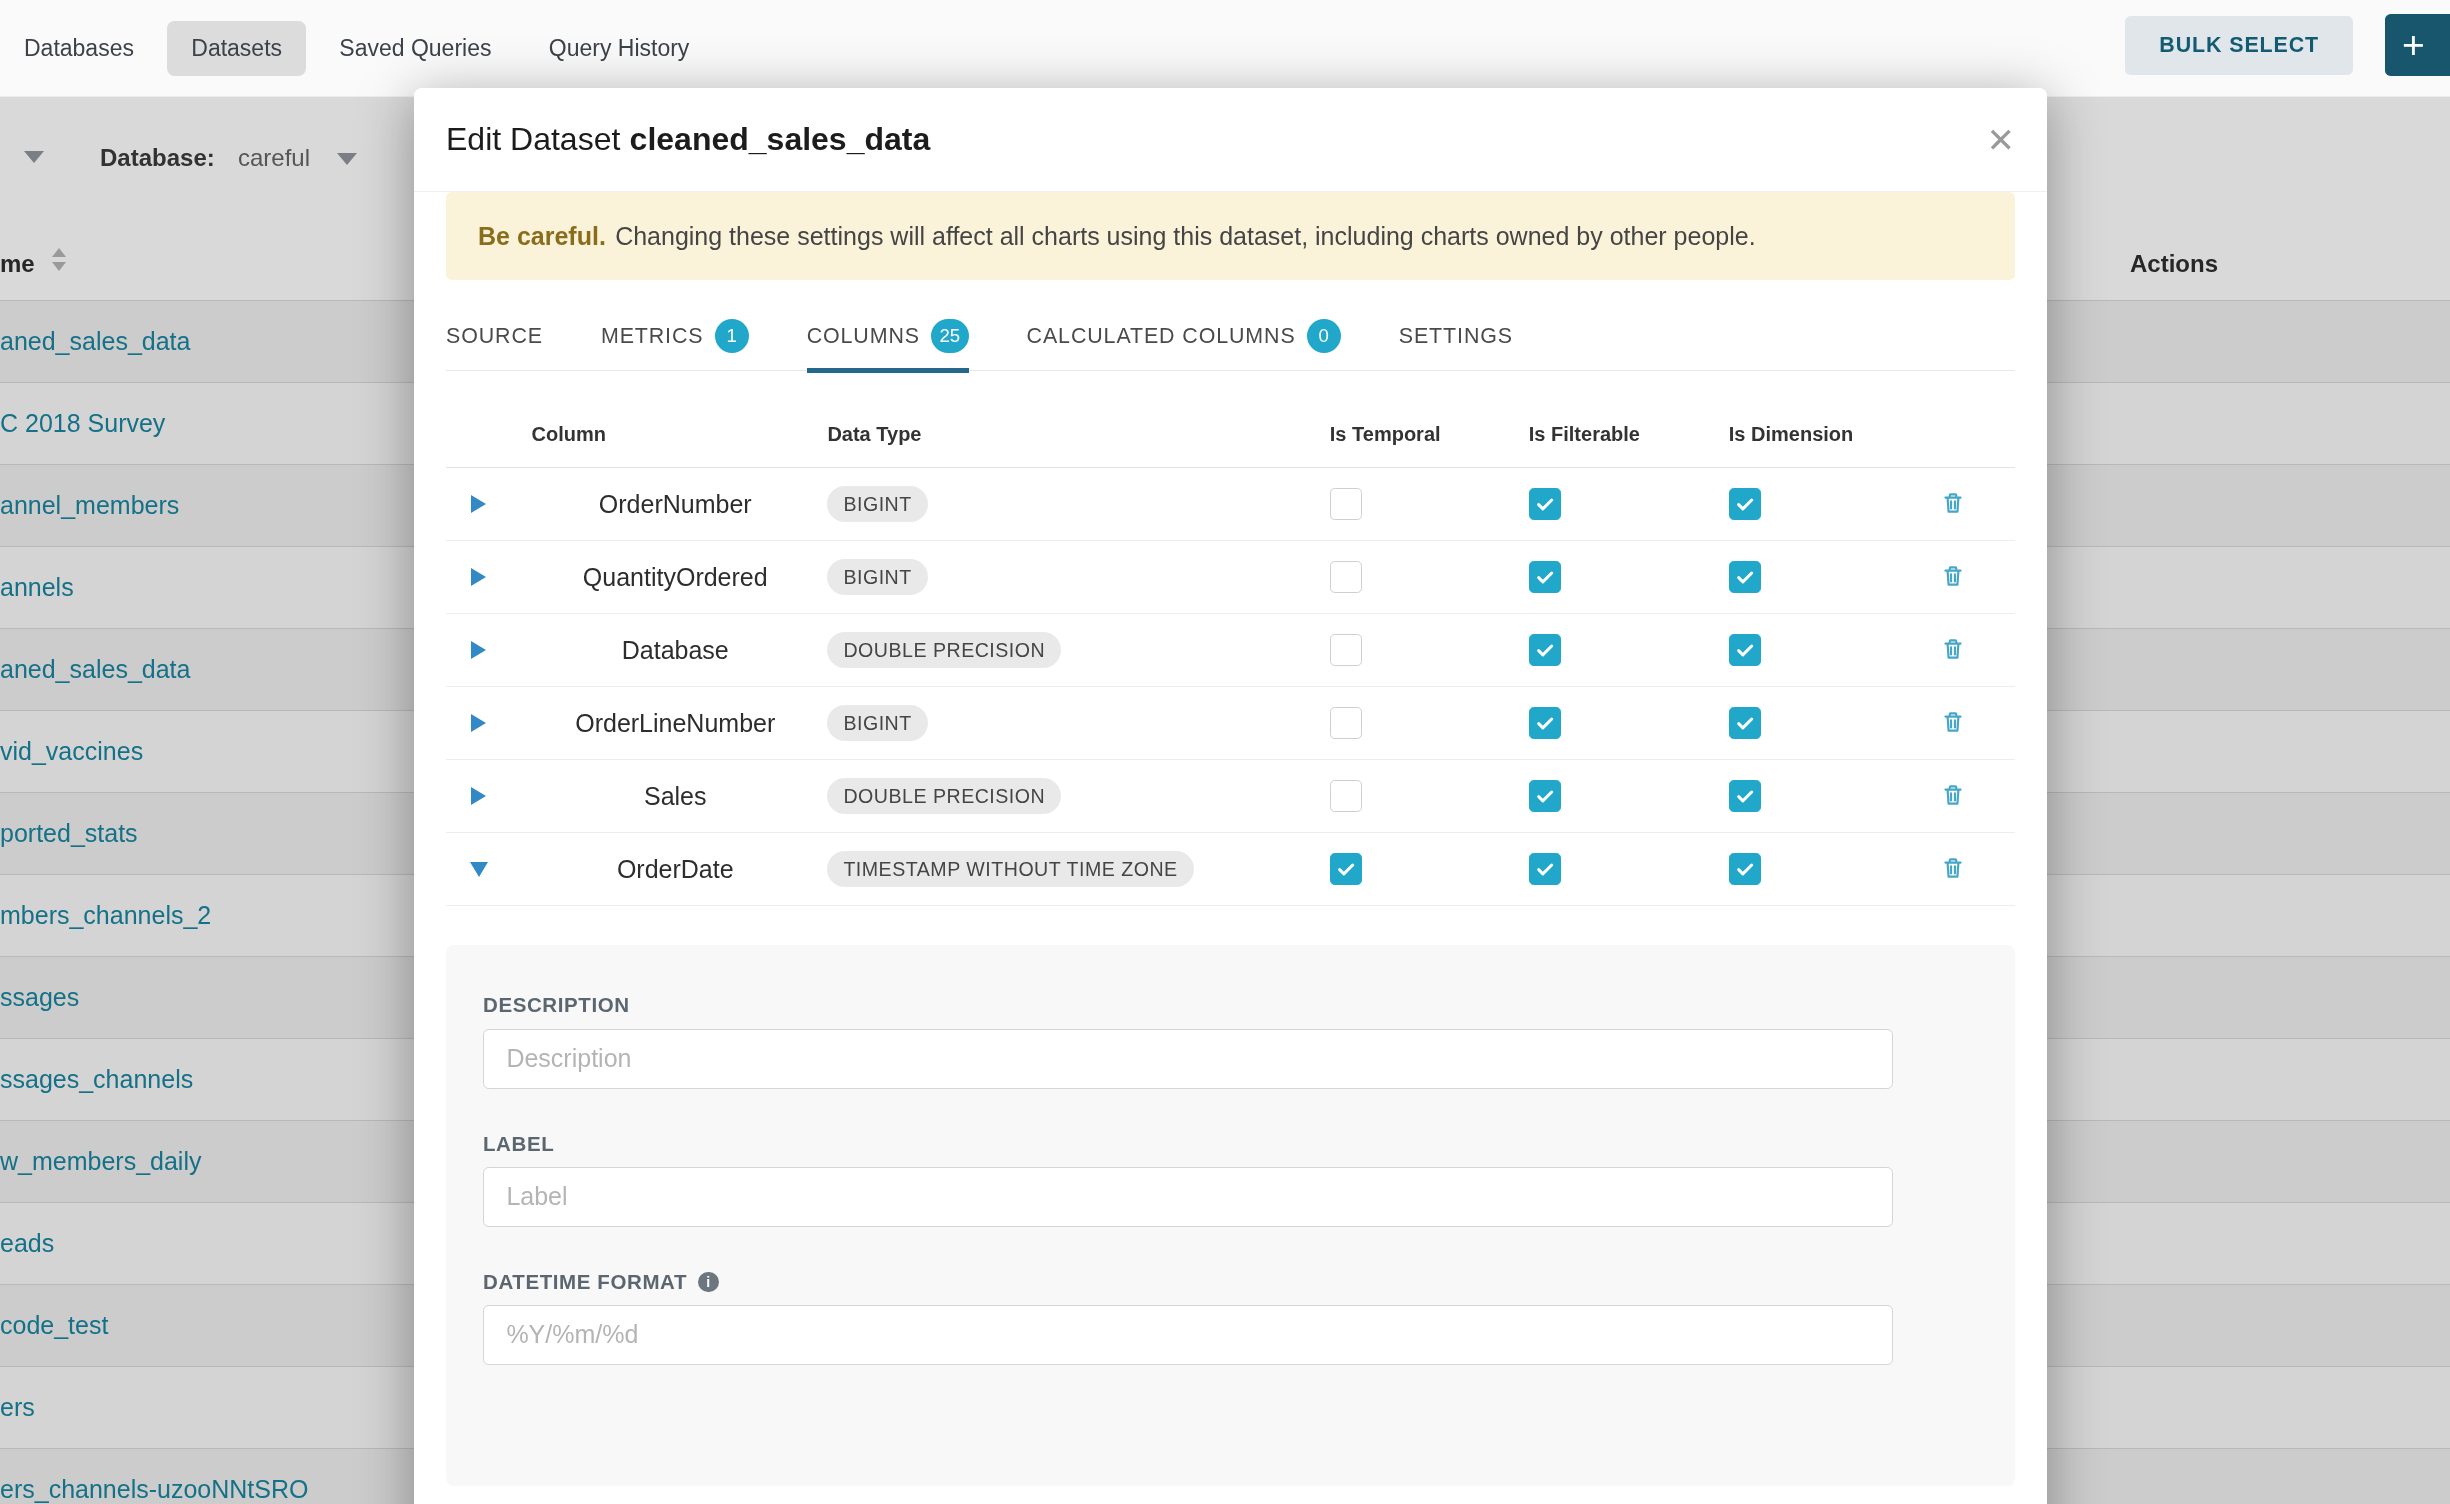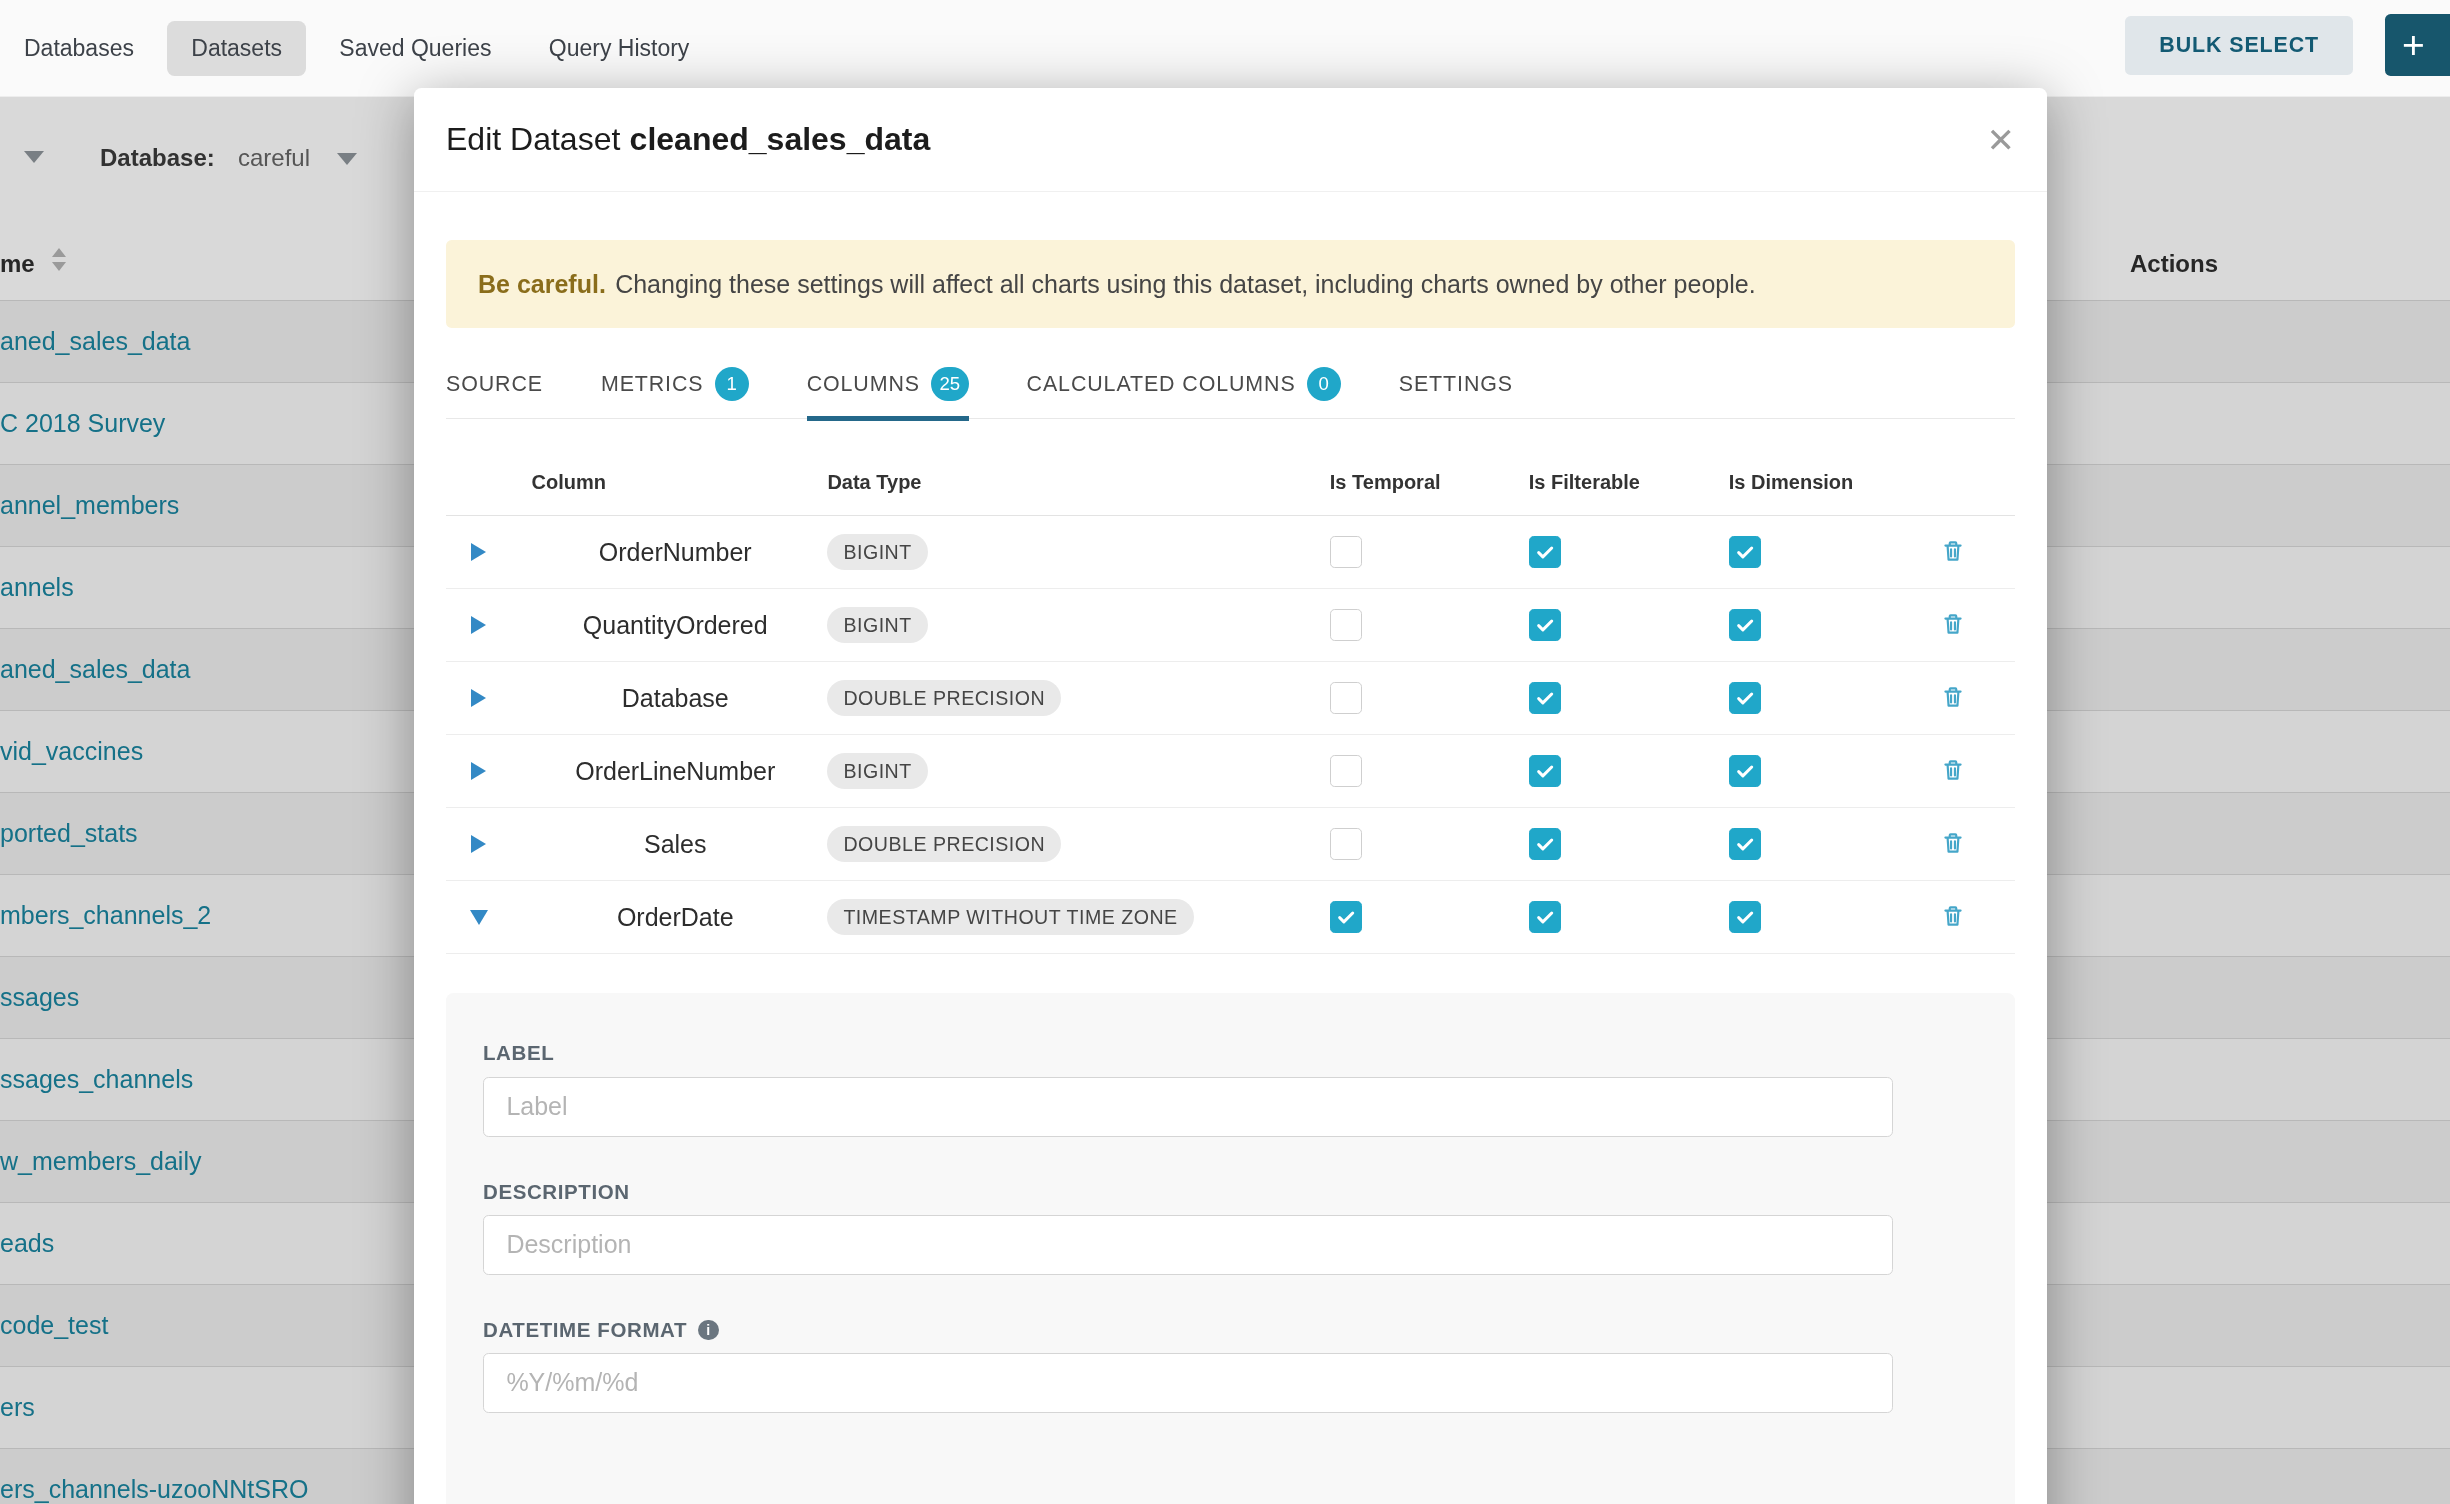--- a/index.html
+++ b/index.html
@@ -49,21 +49,21 @@
 
   
   .modal{position:absolute;left:414px;top:88px;width:1633px;height:1492px;background:#fff;
          border-radius:7.5px;box-shadow:0 9.3px 56px rgba(0,0,0,.35);z-index:3;}
   .modal-header{height:104px;border-bottom:1.9px solid #f0f0f0;display:flex;align-items:center;padding:0 32px;}
   .modal-title{font-size:32px;color:#1c1c1c;}
   .modal-title b{margin-left:9.3px;font-weight:700;}
   .close-x{margin-left:auto;font-size:34px;color:#9a9a9a;cursor:pointer;line-height:1;}
   .modal-body{padding:0 32px;}
 
-  .banner{margin-top:48px;height:88px;background:var(--warning-bg);border-radius:5.6px;display:flex;
+  .banner{height:88px;background:var(--warning-bg);border-radius:5.6px;display:flex;
           align-items:center;padding:0 32px;font-size:25px;color:#454545;}
   .banner b{color:var(--warning-lead);margin-right:9.3px;}
 
   .tabbar{margin-top:22.4px;height:69px;display:flex;align-items:center;border-bottom:1.9px solid #e8e8e8;}
   .tab{display:flex;align-items:center;height:69px;margin-right:58px;position:relative;cursor:pointer;}
   .tab-label{font-size:21.4px;font-weight:500;letter-spacing:0.9px;color:#4a4a4a;}
   .badge{margin-left:11.2px;min-width:34px;height:34px;border-radius:17px;background:var(--accent);
          color:#fff;font-size:18.6px;display:inline-flex;align-items:center;justify-content:center;padding:0 8.4px;}
   .tab.active::after{content:"";position:absolute;left:0;right:0;bottom:-1.9px;height:4.7px;background:var(--tab-underline);}
 
@@ -392,26 +392,26 @@
                 <svg width="26" height="26" viewBox="0 0 24 24">
                   <path d="M5 7h14M9 7V4.8c0-.4.3-.8.8-.8h4.4c.5 0 .8.4.8.8V7M7 7l.9 13h8.2L17 7M10.2 10.5v6.5M13.8 10.5v6.5" fill="none" stroke="currentColor" stroke-width="2" stroke-linecap="round" stroke-linejoin="round"></path>
                 </svg>
               </span></div>
   </div>
         </div>
     </div>
 
     <div class="detail-panel">
       <div class="fgroup">
+        <div class="flabel">DESCRIPTION</div>
+        <input class="finput" placeholder="Description" style="">
+      </div>
+      <div class="fgroup">
         <div class="flabel">LABEL</div>
         <input class="finput" placeholder="Label" style="">
-      </div>
-      <div class="fgroup">
-        <div class="flabel">DESCRIPTION</div>
-        <input class="finput" placeholder="Description" style="">
       </div>
       <div class="fgroup">
         <div class="flabel">
           <span>DATETIME FORMAT</span>
           <i class="info-dot">i</i>
         </div>
         <input class="finput" placeholder="%Y/%m/%d" style="">
       </div>
     </div>
   </div>

